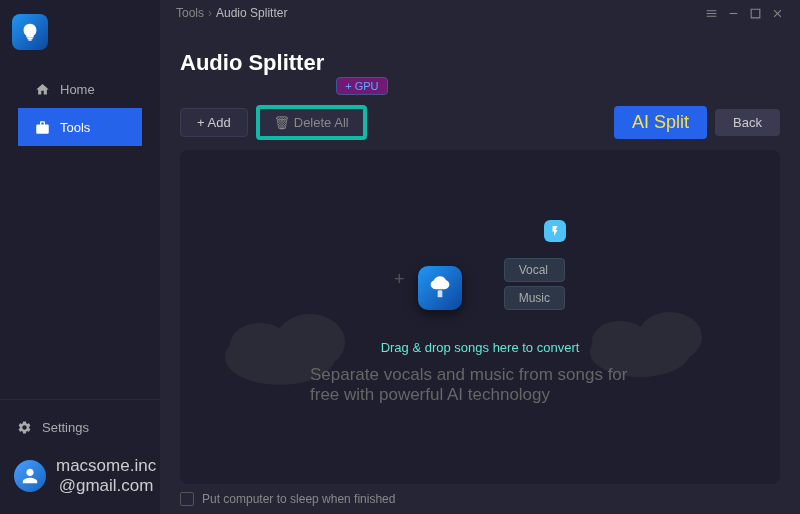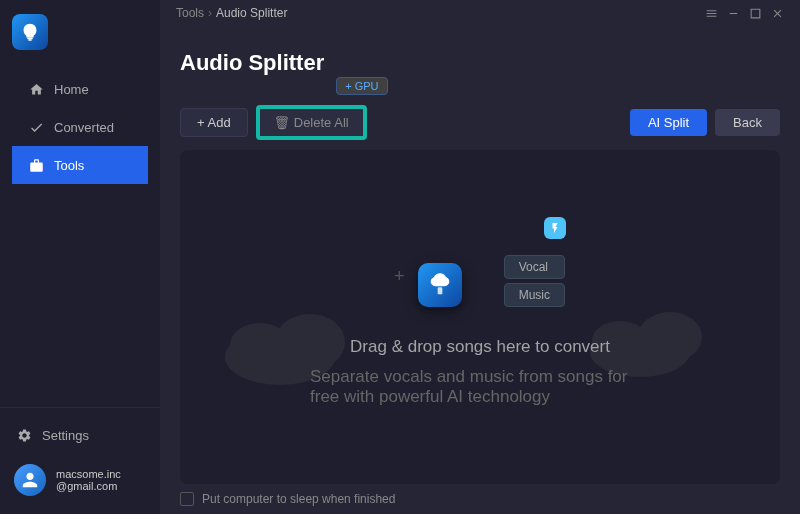--- a/index.html
+++ b/index.html
@@ -58,21 +58,21 @@
 
     .logo-subtitle {
       color: #888;
       font-size: 10px;
     }
 
     .sidebar-nav {
       display: flex;
       flex-direction: column;
       flex: 1;
-      padding: 6px 12px;
+      padding: 6px 18px;
     }
 
     .sidebar-item {
       display: flex;
       align-items: center;
       gap: 10px;
       padding: 11px 16px;
       color: #aaa;
       font-size: 13px;
       cursor: pointer;
@@ -120,21 +120,22 @@
       flex-shrink: 0;
     }
 
     .user-info {
       display: flex;
       flex-direction: column;
     }
 
     .user-name {
       color: #ccc;
-      font-size: 11px;
+      font-size: 17px;
+      text-align: center;
     }
 
     
     .main-content {
       flex: 1;
       background: #252535;
       display: flex;
       flex-direction: column;
       height: 514px;
       overflow: hidden;
@@ -188,21 +189,21 @@
       padding: 10px 20px 10px 20px;
     }
 
     .page-title {
       color: #ffffff;
       font-size: 22px;
       font-weight: 600;
     }
 
     .gpu-badge {
-      background: #404040;
+      background: #701a75;
       color: #5aabff;
       font-size: 11px;
       padding: 2px 8px;
       border-radius: 4px;
       border: 1px solid #3a5a8e;
       display: flex;
       align-items: center;
       gap: 4px;
       margin-top: 47px;
     }
@@ -235,25 +236,25 @@
       padding: 6px 14px;
       font-size: 13px;
       cursor: pointer;
       display: flex;
       align-items: center;
       gap: 6px;
     }
 
     .btn-ai-split {
       background: #2563eb;
-      color: #ffffff;
+      color: #fde047;
       border: none;
       border-radius: 4px;
       padding: 6px 18px;
-      font-size: 13px;
+      font-size: 18px;
       cursor: pointer;
       margin-left: auto;
     }
 
     .btn-back {
       background: #3a3a50;
       color: #ccc;
       border: none;
       border-radius: 4px;
       padding: 6px 18px;
@@ -352,22 +353,22 @@
 
     
     .clouds-bg {
       position: absolute;
       width: 100%;
       height: 100%;
       pointer-events: none;
     }
 
     .drop-text-main {
-      color: #a3a3a3;
-      font-size: 17px;
+      color: #5eead4;
+      font-size: 13px;
       font-weight: 500;
       margin-top: 20px;
     }
 
     .drop-text-sub {
       color: #666;
       font-size: 17px;
       text-align: left;
       max-width: 340px;
     }
@@ -409,28 +410,20 @@
 
   <div class="sidebar-nav">
     <div class="sidebar-item">
       <span class="item-icon">
         <svg width="15" height="15" viewBox="0 0 24 24" fill="currentColor">
           <path d="M10 20v-6h4v6h5v-8h3L12 3 2 12h3v8z"></path>
         </svg>
       </span>
       <span>Home</span>
     </div>
-    <div class="sidebar-item">
-      <span class="item-icon">
-        <svg width="15" height="15" viewBox="0 0 24 24" fill="currentColor">
-          <path d="M9 16.17L4.83 12l-1.42 1.41L9 19 21 7l-1.41-1.41z"></path>
-        </svg>
-      </span>
-      <span>Converted</span>
-    </div>
     <div class="sidebar-item active">
       <span class="item-icon">
         <svg width="15" height="15" viewBox="0 0 24 24" fill="currentColor">
           <path d="M20 7h-4V4c0-1.1-.9-2-2-2h-4c-1.1 0-2 .9-2 2v3H4c-1.1 0-2 .9-2 2v11c0 1.1.9 2 2 2h16c1.1 0 2-.9 2-2V9c0-1.1-.9-2-2-2zM10 4h4v3h-4V4z"></path>
         </svg>
       </span>
       <span>Tools</span>
     </div>
   </div>
 

